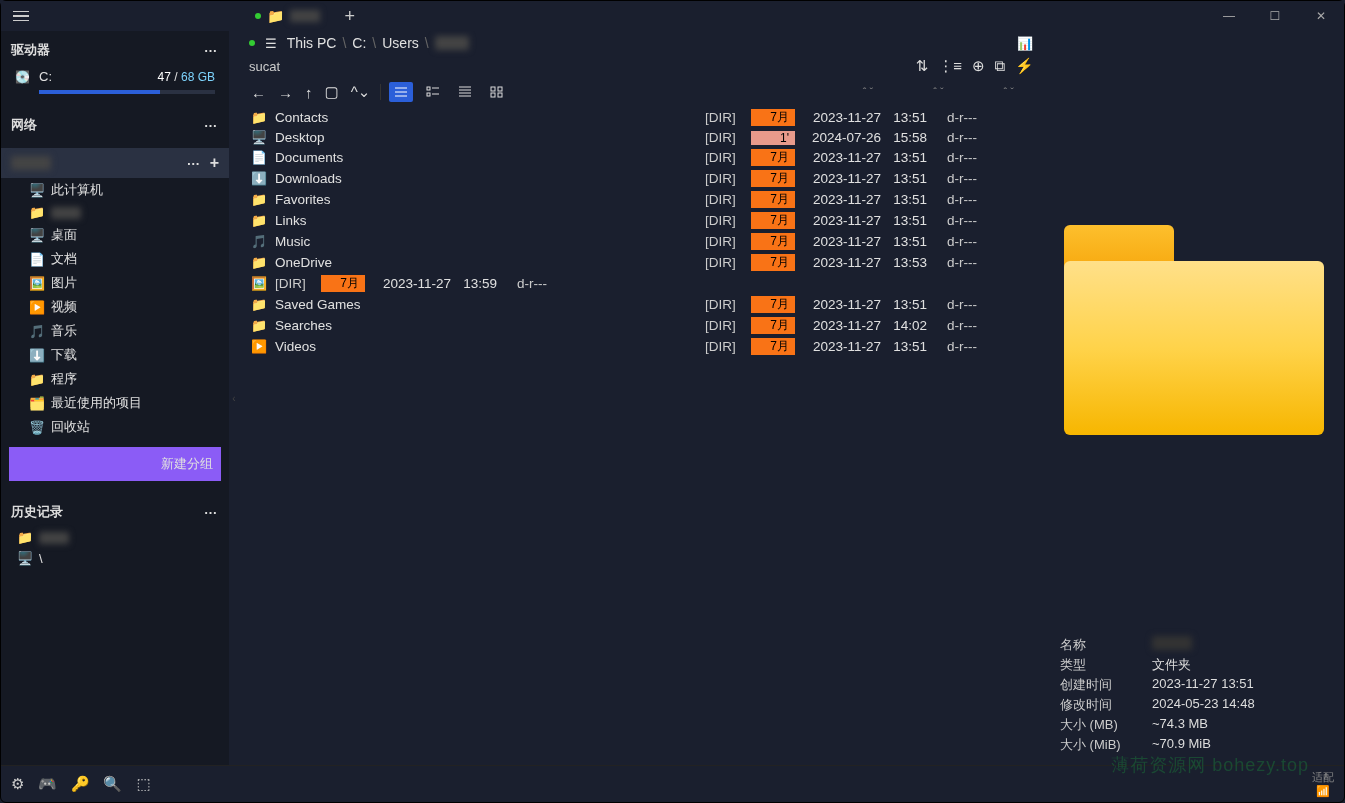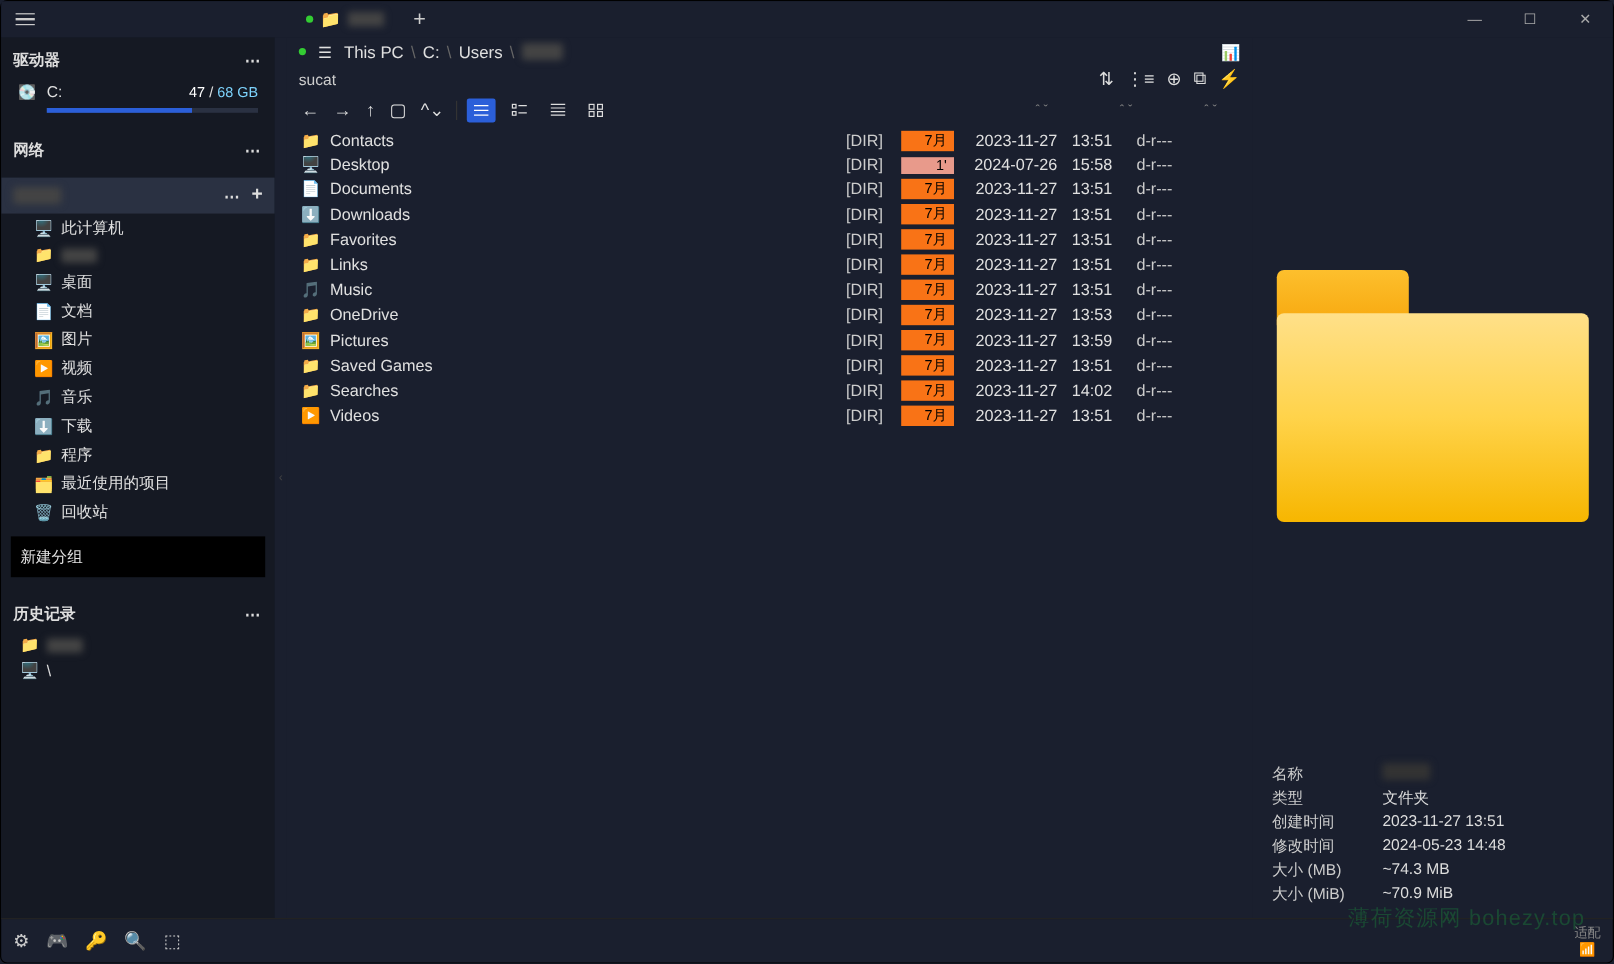--- a/index.html
+++ b/index.html
@@ -34,21 +34,21 @@
 .drive-icon { width:18px; margin-right:6px; font-size:12px;}
 .drive-usage { margin-left:auto; font-size:12px;}
 .drive-usage .used{color:#fff;} .drive-usage .total{color:#7dd3fc;}
 .drive-bar { height:4px; background:#2a3142; margin:2px 14px 8px 38px; position:relative;}
 .drive-bar .fill{ position:absolute; left:0; top:0; height:100%; background:#2b5fd9;}
 .tree-row { display:flex; align-items:center; padding:3px 14px; cursor:pointer;}
 .tree-row .ic { width:20px; font-size:13px; text-align:center; margin-right:4px;}
 .tree-row.sel { background:#2a3142; }
 .indent { padding-left:26px;}
 .blur { filter:blur(3px); color:#888;}
-.new-group-btn { margin:8px; padding:8px; background:#000000; text-align:left; cursor:pointer; font-size:13px;font-family:Liberation Mono, monospace;}
+.new-group-btn { margin:8px; padding:8px; background:#8b5cf6; text-align:right; cursor:pointer; font-size:13px;font-family:Liberation Mono, monospace;}
 
 
 .pathbar { display:flex; align-items:center; padding:4px 10px; gap:10px;}
 .pathbar .dot { width:6px; height:6px; background:#3c3; border-radius:50%; }
 .path-icon { font-size:13px;}
 .breadcrumb { display:flex; gap:6px; align-items:center; font-size:14px;}
 .breadcrumb .sep{color:#666;}
 .breadcrumb .seg{cursor:pointer;}
 .pathbar .tool { margin-left:auto; cursor:pointer; color:#3c3;}
 .filterbar { display:flex; align-items:center; padding:2px 10px; gap:6px;}
@@ -85,21 +85,21 @@
 .preview-info{padding:6px 16px 10px;font-size:13px;}
 .preview-info .row{display:flex;padding:1px 0;}
 .preview-info .k{flex:0 0 92px;color:#ccc;}
 .preview-info .v{color:#ddd;}
 .preview-info .blurv{filter:blur(3px);background:#333;width:40px;height:14px;border-radius:2px;}
 
 
 .statusbar{display:flex;align-items:center;padding:4px 10px;gap:14px;border-top:1px solid #222;font-size:15px;color:#ccc;}
 .statusbar span{cursor:pointer;}
 .statusbar .right{margin-left:auto;display:flex;gap:0;align-items:center;font-size:11px;color:#888;flex-direction:column;}
-.watermark{position:absolute;right:24px;bottom:26px;color:#1a7a3a;opacity:.45;font-size:18px;pointer-events:none;letter-spacing:1px;}
+.watermark{position:absolute;right:36px;bottom:26px;color:#1a7a3a;opacity:.45;font-size:18px;pointer-events:none;letter-spacing:1px;}
 </style>
 </head>
 <body>
 
 <div class="app">
 
   <div class="titlebar">
     <div class="titlebar-left">
       <div class="hamburger">
           <span></span>
@@ -356,21 +356,20 @@
     <span class="ic">📁</span>
     <span class="name">OneDrive</span>
     <span class="dir">[DIR]</span>
     <span class="age ">7月</span>
     <span class="date">2023-11-27</span>
     <span class="time">13:53</span>
     <span class="attr">d-r---</span>
   </div>
           <div class="file-row">
     <span class="ic">🖼️</span>
-    <span class="name">Pictures</span>
     <span class="dir">[DIR]</span>
     <span class="age ">7月</span>
     <span class="date">2023-11-27</span>
     <span class="time">13:59</span>
     <span class="attr">d-r---</span>
   </div>
           <div class="file-row">
     <span class="ic">📁</span>
     <span class="name">Saved Games</span>
     <span class="dir">[DIR]</span>

